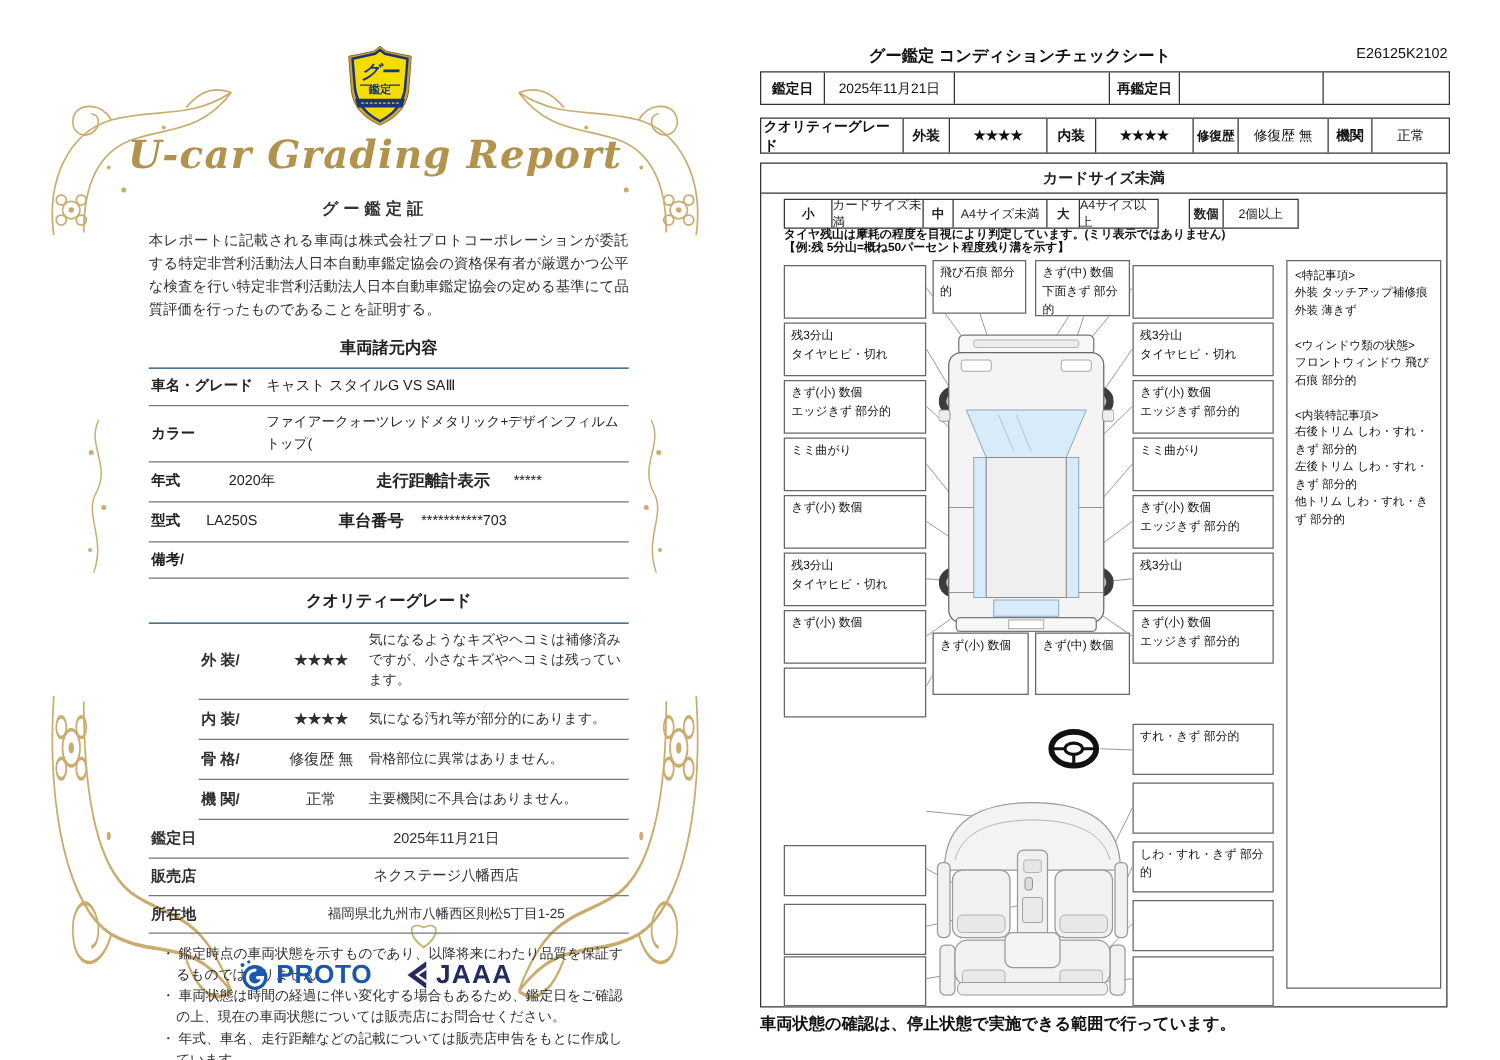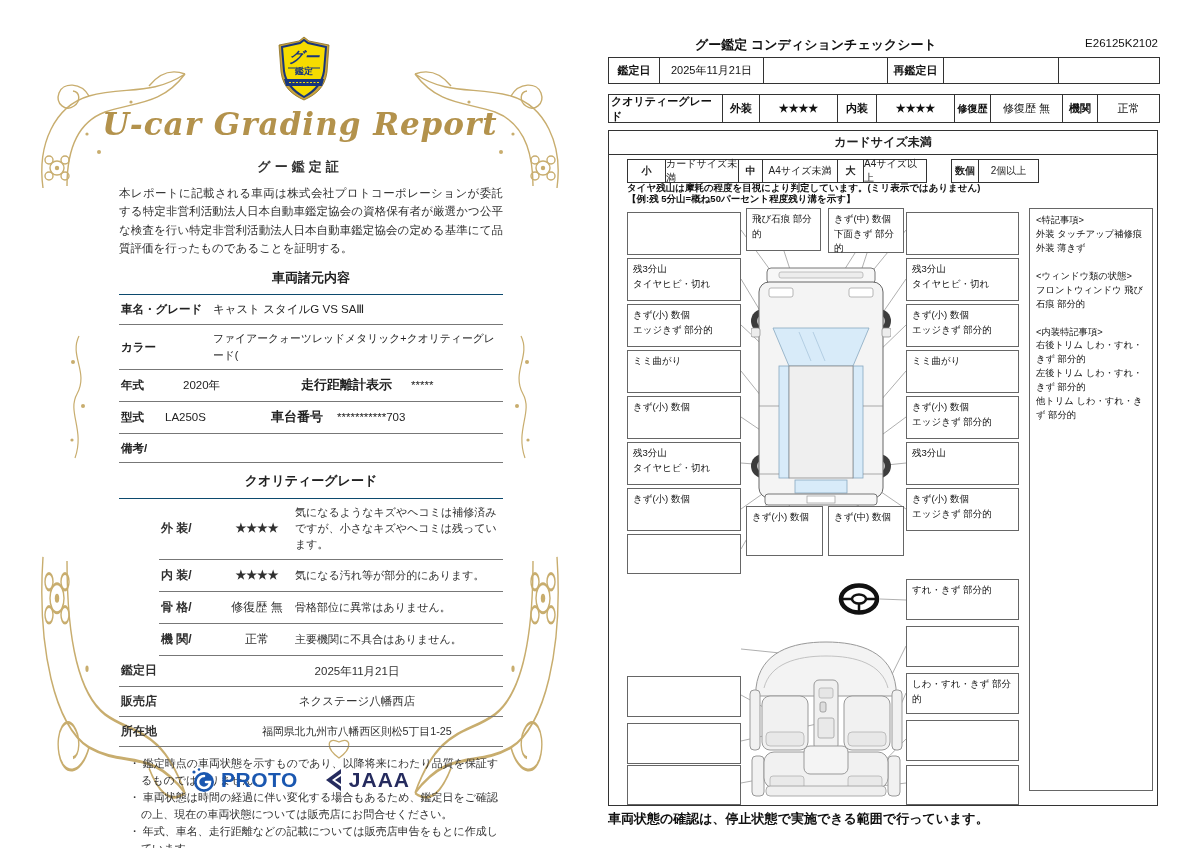--- a/index.html
+++ b/index.html
@@ -180,21 +180,21 @@
       <p class="lp-intro">本レポートに記載される車両は株式会社プロトコーポレーションが委託する特定非営利活動法人日本自動車鑑定協会の資格保有者が厳選かつ公平な検査を行い特定非営利活動法人日本自動車鑑定協会の定める基準にて品質評価を行ったものであることを証明する。</p>
 
       <div class="lp-h">車両諸元内容</div>
       <div class="ltable">
         <div class="lrow">
           <span class="lbl">車名・グレード</span>
           <span class="val">キャスト スタイルG VS SAⅢ</span>
         </div>
         <div class="lrow">
           <span class="lbl">カラー</span>
-          <span class="val" style="font-size:10.8px">ファイアークォーツレッドメタリック+クオリティーグレード(</span>
+          <span class="val" style="font-size:10.8px">ファイアークォーツレッドメタリック+デザインフィルムトップ(</span>
         </div>
         <div class="lrow">
           <span class="lbl" style="flex:0 0 62px">年式</span>
           <span class="val" style="flex:0 0 118px">2020年</span>
           <span class="lbl2" style="flex:0 0 110px">走行距離計表示</span>
           <span class="val">*****</span>
         </div>
         <div class="lrow">
           <span class="lbl" style="flex:0 0 44px">型式</span>
           <span class="val" style="flex:0 0 106px">LA250S</span>

